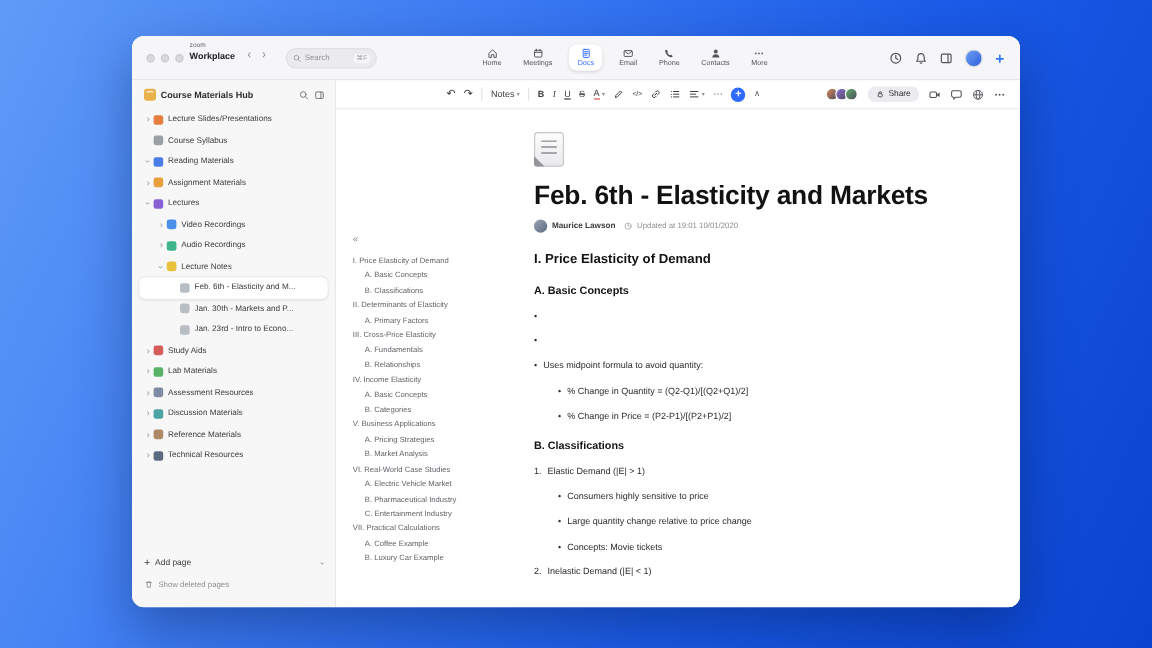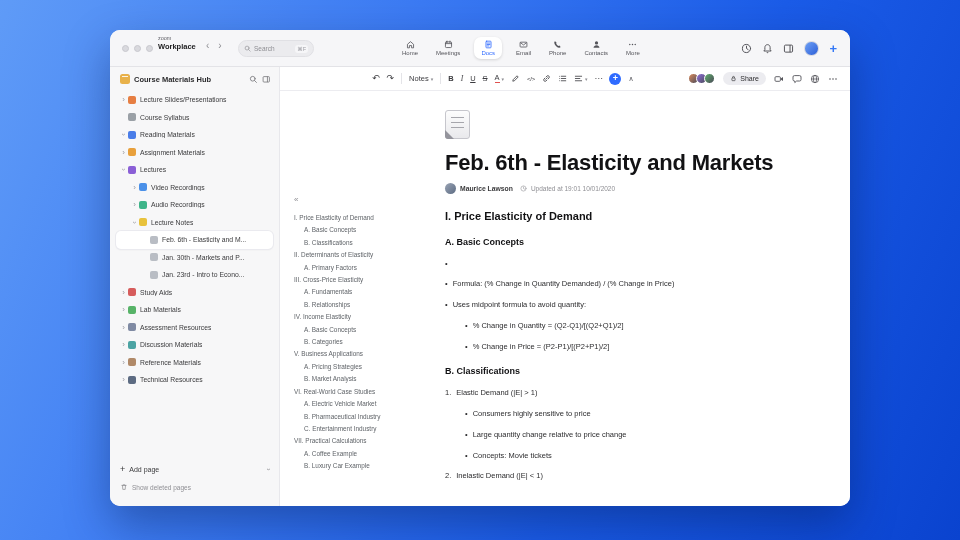--- a/index.html
+++ b/index.html
@@ -527,21 +527,20 @@
           <span class="bupdated">Updated at 19:01 10/01/2020</span>
         </div>
         <div class="blocks" id="blocks">
             <div class="h2">I. Price Elasticity of Demand</div>
             <div class="h3">A. Basic Concepts</div>
             <div class="bullet">
               <span class="dot">•</span>
             </div>
             <div class="bullet">
               <span class="dot">•</span>
-              <span class="btext">Formula: (% Change in Quantity Demanded) / (% Change in Price)</span>
             </div>
             <div class="bullet">
               <span class="dot">•</span>
               <span class="btext">Uses midpoint formula to avoid quantity:</span>
             </div>
             <div class="bullet lvl1">
               <span class="dot">•</span>
               <span class="btext">% Change in Quantity = (Q2-Q1)/[(Q2+Q1)/2]</span>
             </div>
             <div class="bullet lvl1">

